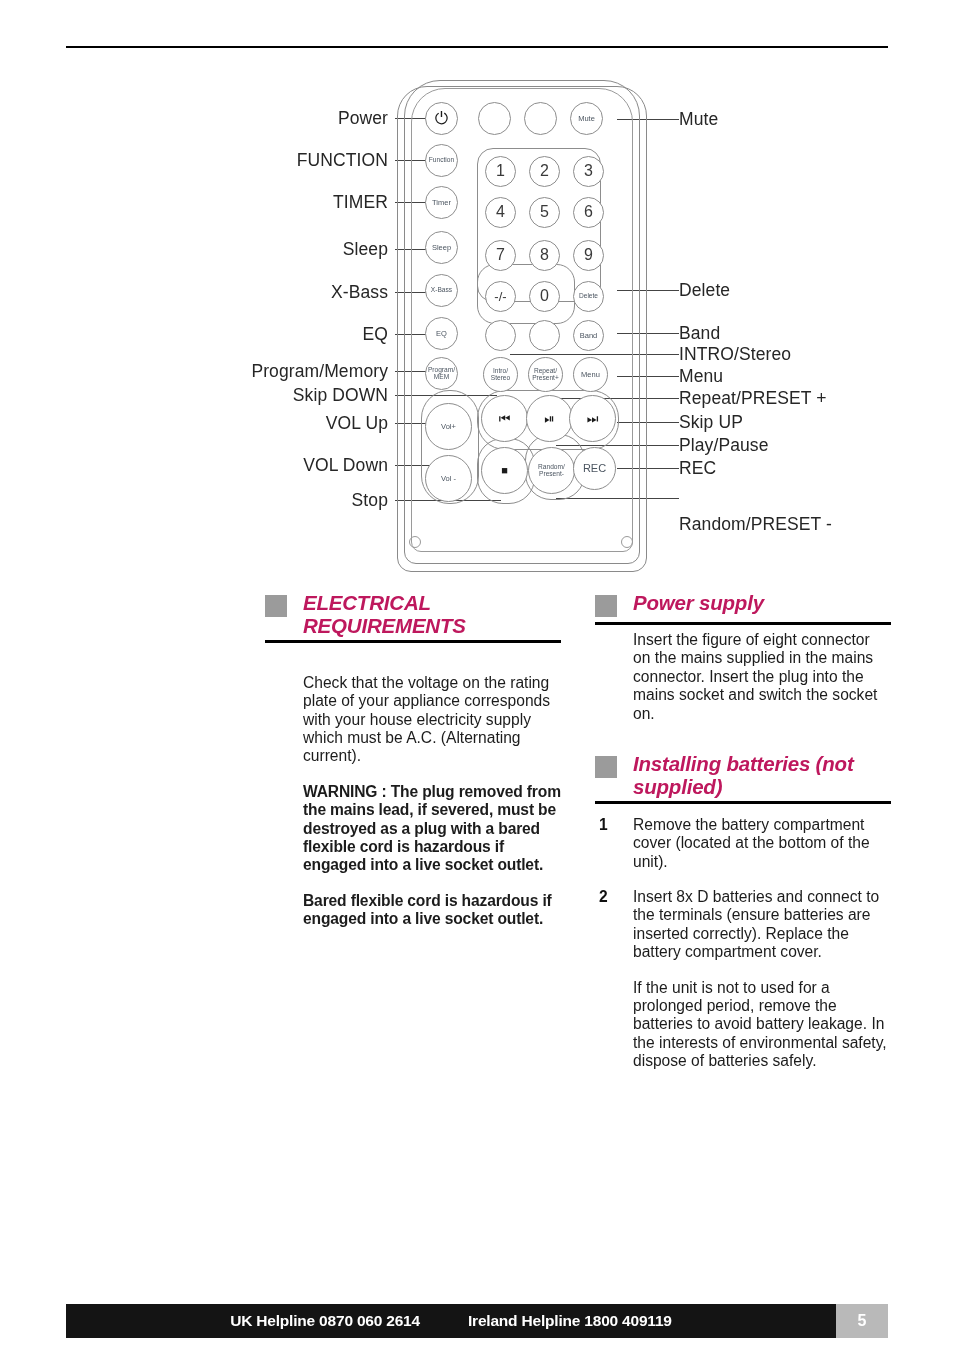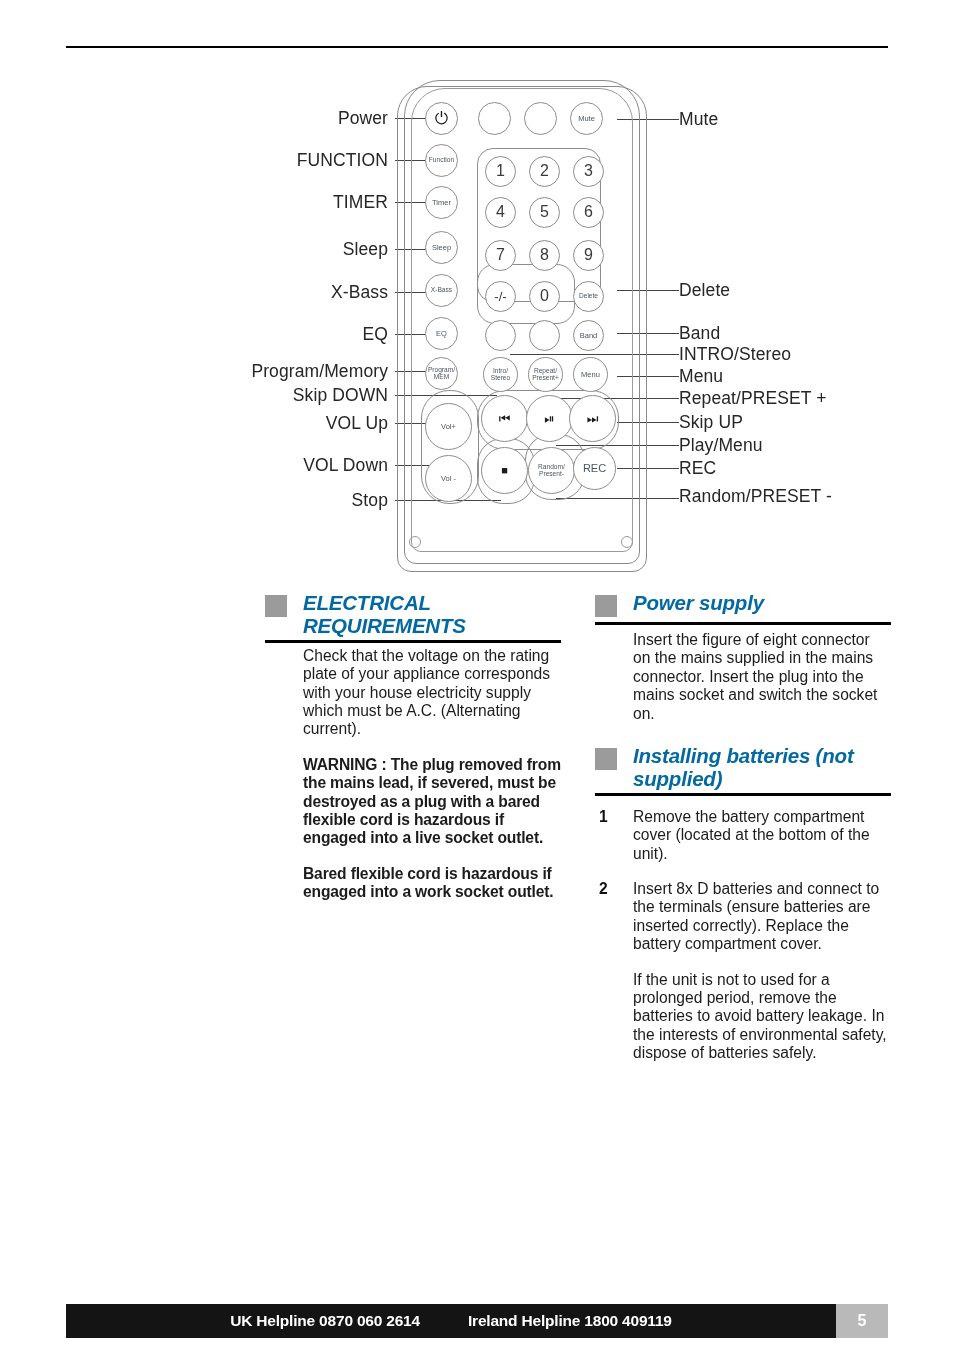--- a/index.html
+++ b/index.html
@@ -156,21 +156,21 @@
     position: absolute;
     left: 0; top: 3px;
     width: 22px; height: 22px;
     background: #9b9b9b;
   }
   .sec-title {
     font-size: 20.5px;
     font-weight: 700;
     font-style: italic;
     line-height: 1.12;
-    color: #0369a1;
+    color: #be185d;
     letter-spacing: -0.2px;
   }
   .sec-rule {
     margin-top: 2px;
     height: 3px;
     background: #000;
   }
 
   .body-indent { padding-left: 38px; }
 
@@ -284,23 +284,23 @@
   <div class="leader" style="left:556px; top:438px; width:123px;"></div>
 
   <div class="labels-right">
     <div class="lbl" style="top:51px">Mute</div>
     <div class="lbl" style="top:222px">Delete</div>
     <div class="lbl" style="top:265px">Band</div>
     <div class="lbl" style="top:286px">INTRO/Stereo</div>
     <div class="lbl" style="top:308px">Menu</div>
     <div class="lbl" style="top:330px">Repeat/PRESET +</div>
     <div class="lbl" style="top:354px">Skip UP</div>
-    <div class="lbl" style="top:377px">Play/Menu</div>
+    <div class="lbl" style="top:377px">Play/Pause</div>
     <div class="lbl" style="top:400px">REC</div>
-    <div class="lbl" style="top:428px">Random/PRESET -</div>
+    <div class="lbl" style="top:456px">Random/PRESET -</div>
   </div>
 
   <div class="remote-outer">
     <div class="shell-a"></div>
     <div class="shell-b"></div>
     <div class="shell-c"></div>
 
     <div class="group grp-numeric"></div>
     <div class="group grp-zero"></div>
     <div class="group grp-vol"></div>
@@ -359,43 +359,43 @@
 
 <div class="col col-left">
 
   <div class="sec">
     <div class="sec-head">
       <div class="sec-marker"></div>
       <div class="sec-title">ELECTRICAL REQUIREMENTS</div>
     </div>
     <div class="sec-rule"></div>
 
-    <div class="body-indent" style="padding-top:4px">
+    <div class="body-indent" style="padding-top:31px">
       <p class="para">Check that the voltage on the rating plate of your appliance corresponds with your house electricity supply which must be A.C. (Alternating current).</p>
       <p class="para bold">WARNING : The plug removed from the mains lead, if severed, must be destroyed as a plug with a bared flexible cord is hazardous if engaged into a live socket outlet.</p>
-      <p class="para bold">Bared flexible cord is hazardous if engaged into a work socket outlet.</p>
+      <p class="para bold">Bared flexible cord is hazardous if engaged into a live socket outlet.</p>
     </div>
   </div>
 </div>
 
 <div class="col col-right">
 
   <div class="sec">
     <div class="sec-head">
       <div class="sec-marker"></div>
       <div class="sec-title">Power supply</div>
     </div>
     <div class="sec-rule"></div>
 
     <div class="body-indent" style="padding-top:6px">
       <p class="para">Insert the figure of eight connector on the mains supplied in the mains connector. Insert the plug into the mains socket and switch the socket on.</p>
     </div>
   </div>
 
-  <div class="sec" style="margin-top:22px">
+  <div class="sec" style="margin-top:30px">
     <div class="sec-head">
       <div class="sec-marker"></div>
       <div class="sec-title">Installing batteries (not supplied)</div>
     </div>
     <div class="sec-rule"></div>
 
     <div style="padding-top:12px">
       <div class="step">
         <span class="step-num">1</span>
         <p class="para">Remove the battery compartment cover (located at the bottom of the unit).</p>

